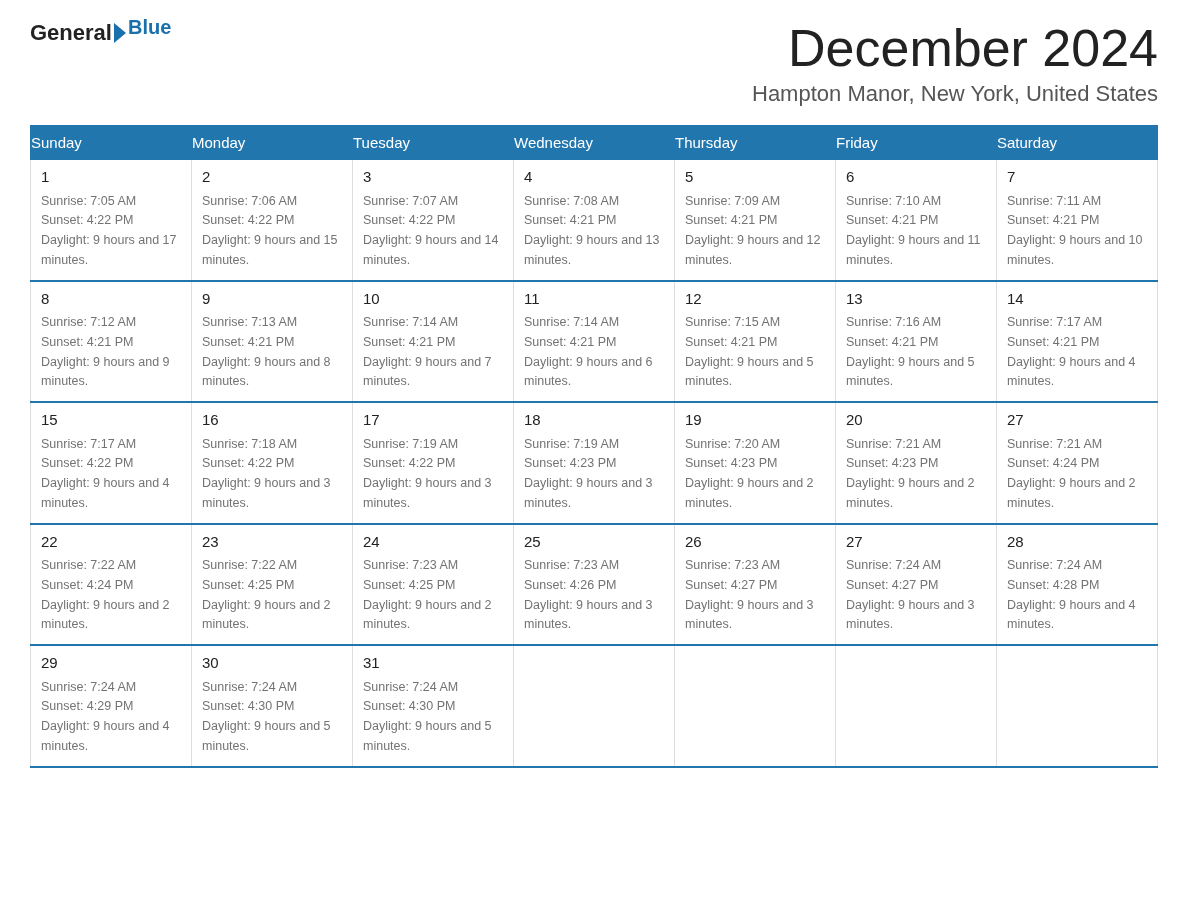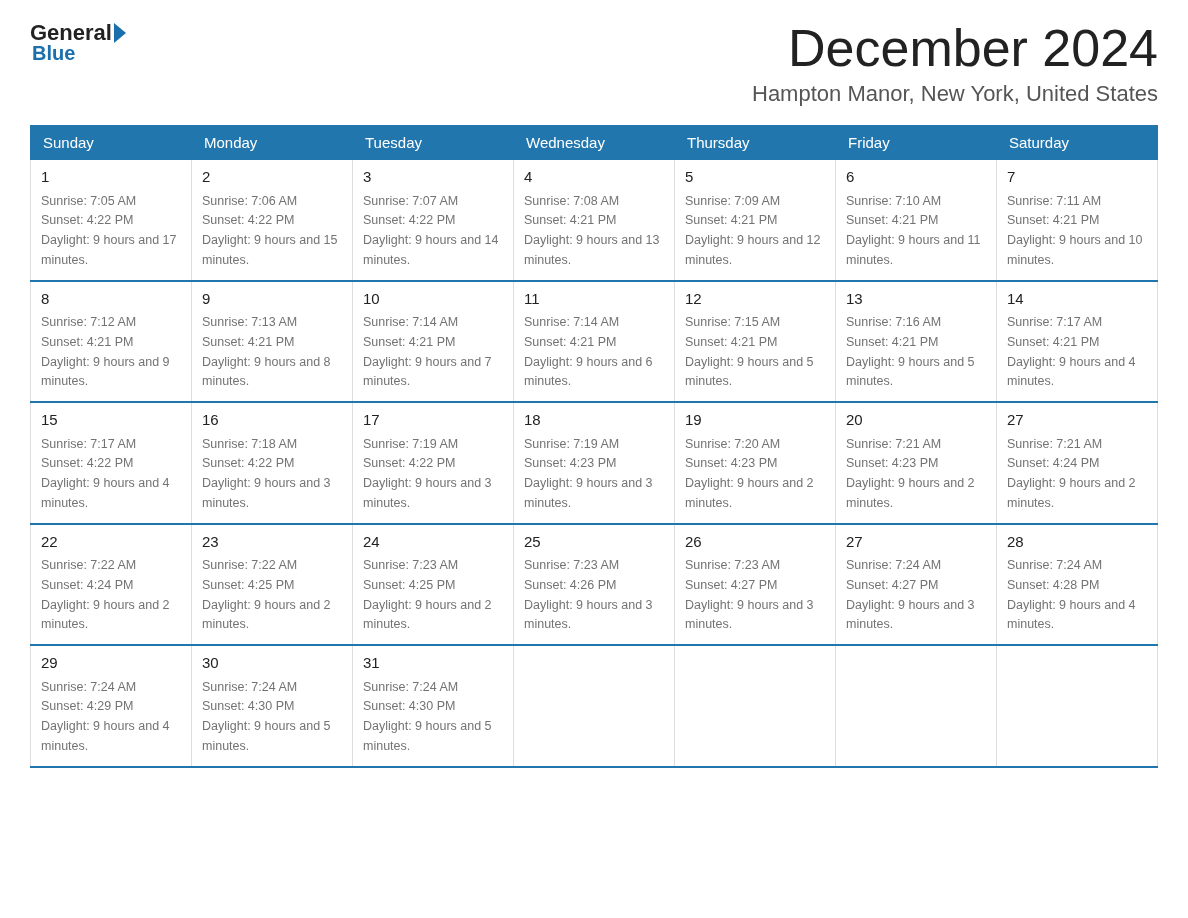--- a/index.html
+++ b/index.html
@@ -12,21 +12,20 @@
       padding: 20px 30px;
     }
     .header-area {
       display: flex;
       justify-content: space-between;
       align-items: flex-start;
       margin-bottom: 18px;
     }
     .logo {
       display: flex;
-      flex-direction: column;
       align-items: flex-start;
     }
     .logo-text {
       display: flex;
       align-items: center;
       font-size: 22px;
       font-weight: bold;
       color: #222;
     }
     .logo-triangle {
@@ -65,21 +64,21 @@
     .calendar {
       width: 100%;
       border-collapse: collapse;
       margin-top: 8px;
     }
     .calendar thead tr {
       background-color: #2176ae;
       color: #fff;
     }
     .calendar thead th {
-      padding: 8px 12px;
+      padding: 8px 0;
       font-size: 15px;
       font-weight: normal;
       text-align: left;
       border: 1px solid #2176ae;
     }
     .calendar tbody tr {
       border-bottom: 2px solid #2176ae;
     }
     .calendar tbody td {
       vertical-align: top;

